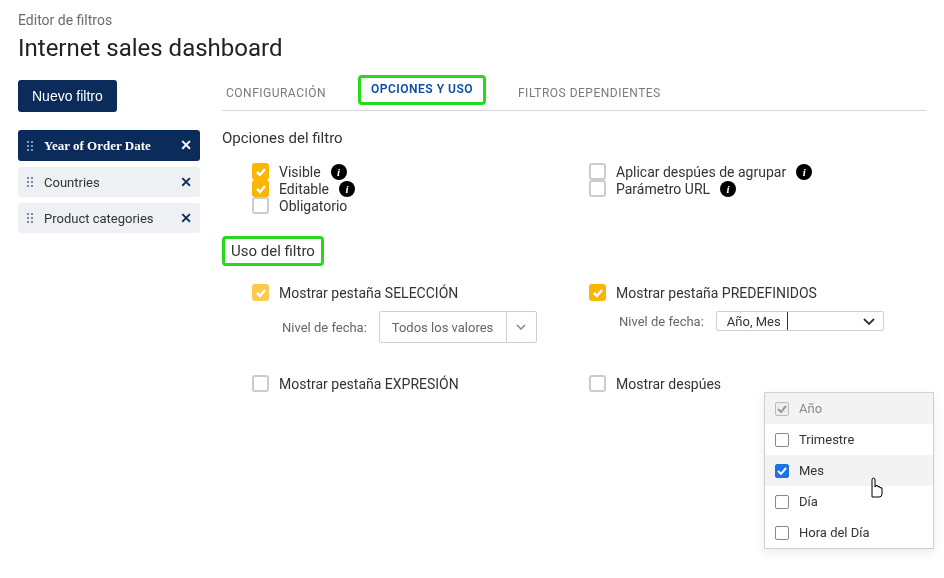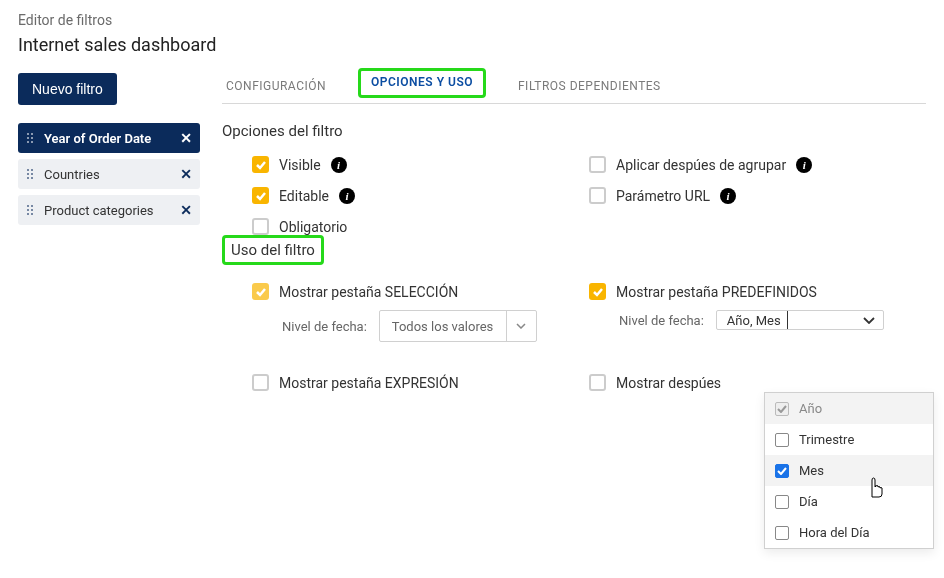--- a/index.html
+++ b/index.html
@@ -15,21 +15,21 @@
   }
   .page {
     padding: 12px 18px;
   }
   .breadcrumb {
     color: #6b6b6b;
     font-size: 14px;
     margin-bottom: 6px;
   }
   .page-title {
-    font-size: 18px;
+    font-size: 24px;
     font-weight: 400;
     color: #222;
     margin-bottom: 18px;
   }
   .layout {
     display: flex;
     gap: 22px;
   }
   .sidebar {
     width: 182px;
@@ -52,20 +52,21 @@
     padding: 7px 8px;
     border-radius: 3px;
     margin-bottom: 6px;
     cursor: pointer;
     gap: 8px;
   }
   .filter-item.active {
     background: #0b2b5b;
     color: #fff;
     font-weight: 600;
+    font-family: Liberation Serif, serif;
   }
   .filter-item.inactive {
     background: #eef0f3;
     color: #333;
   }
   .drag-handle {
     display: inline-flex;
     width: 10px;
     flex-shrink: 0;
   }
@@ -105,21 +106,21 @@
     display: inline-block;
   }
   .section-title {
     font-size: 15px;
     color: #333;
     margin-bottom: 16px;
   }
   .options-grid {
     display: grid;
     grid-template-columns: 1fr 1fr;
-    row-gap: 14px;
+    margin-bottom: 22px;
     padding-left: 30px;
   }
   .opt {
     display: flex;
     align-items: center;
     gap: 10px;
   }
   .chk {
     width: 17px;
     height: 17px;

